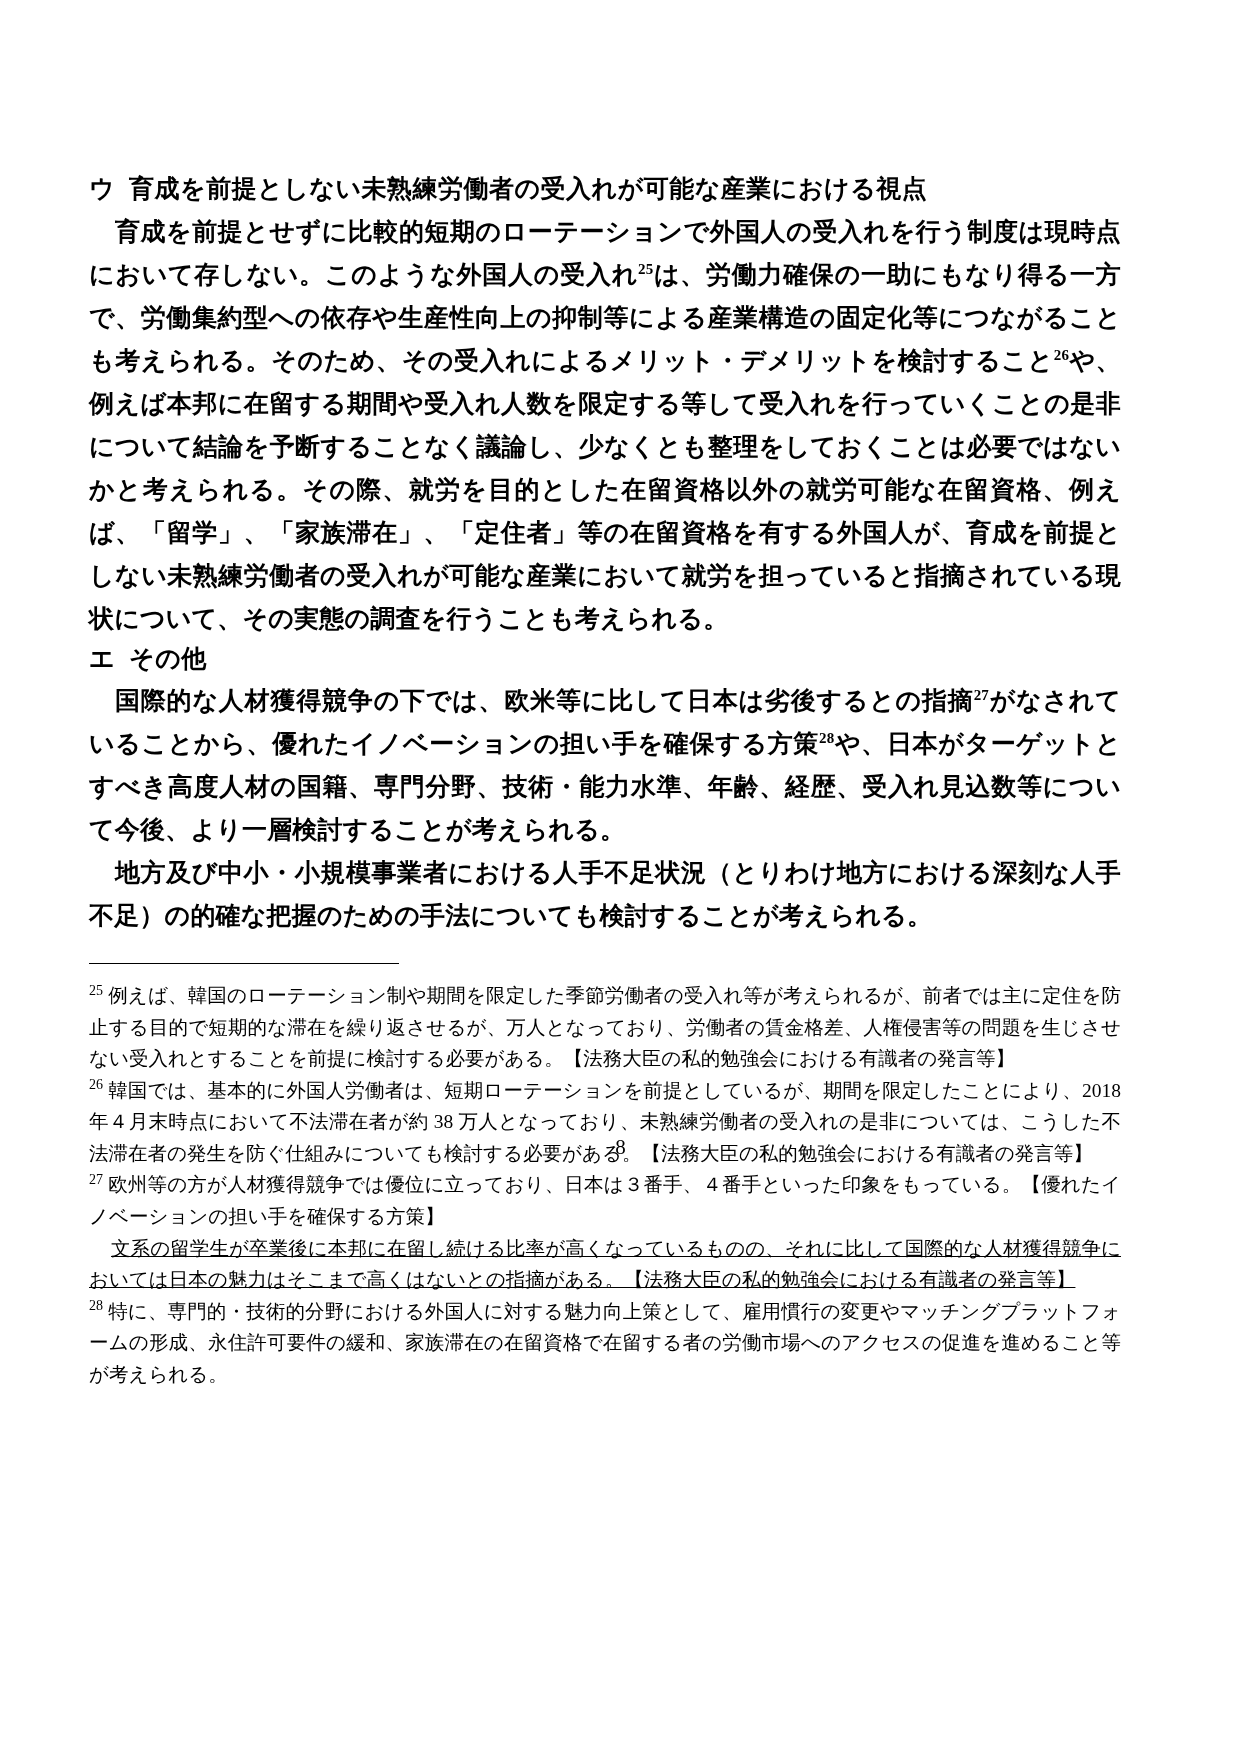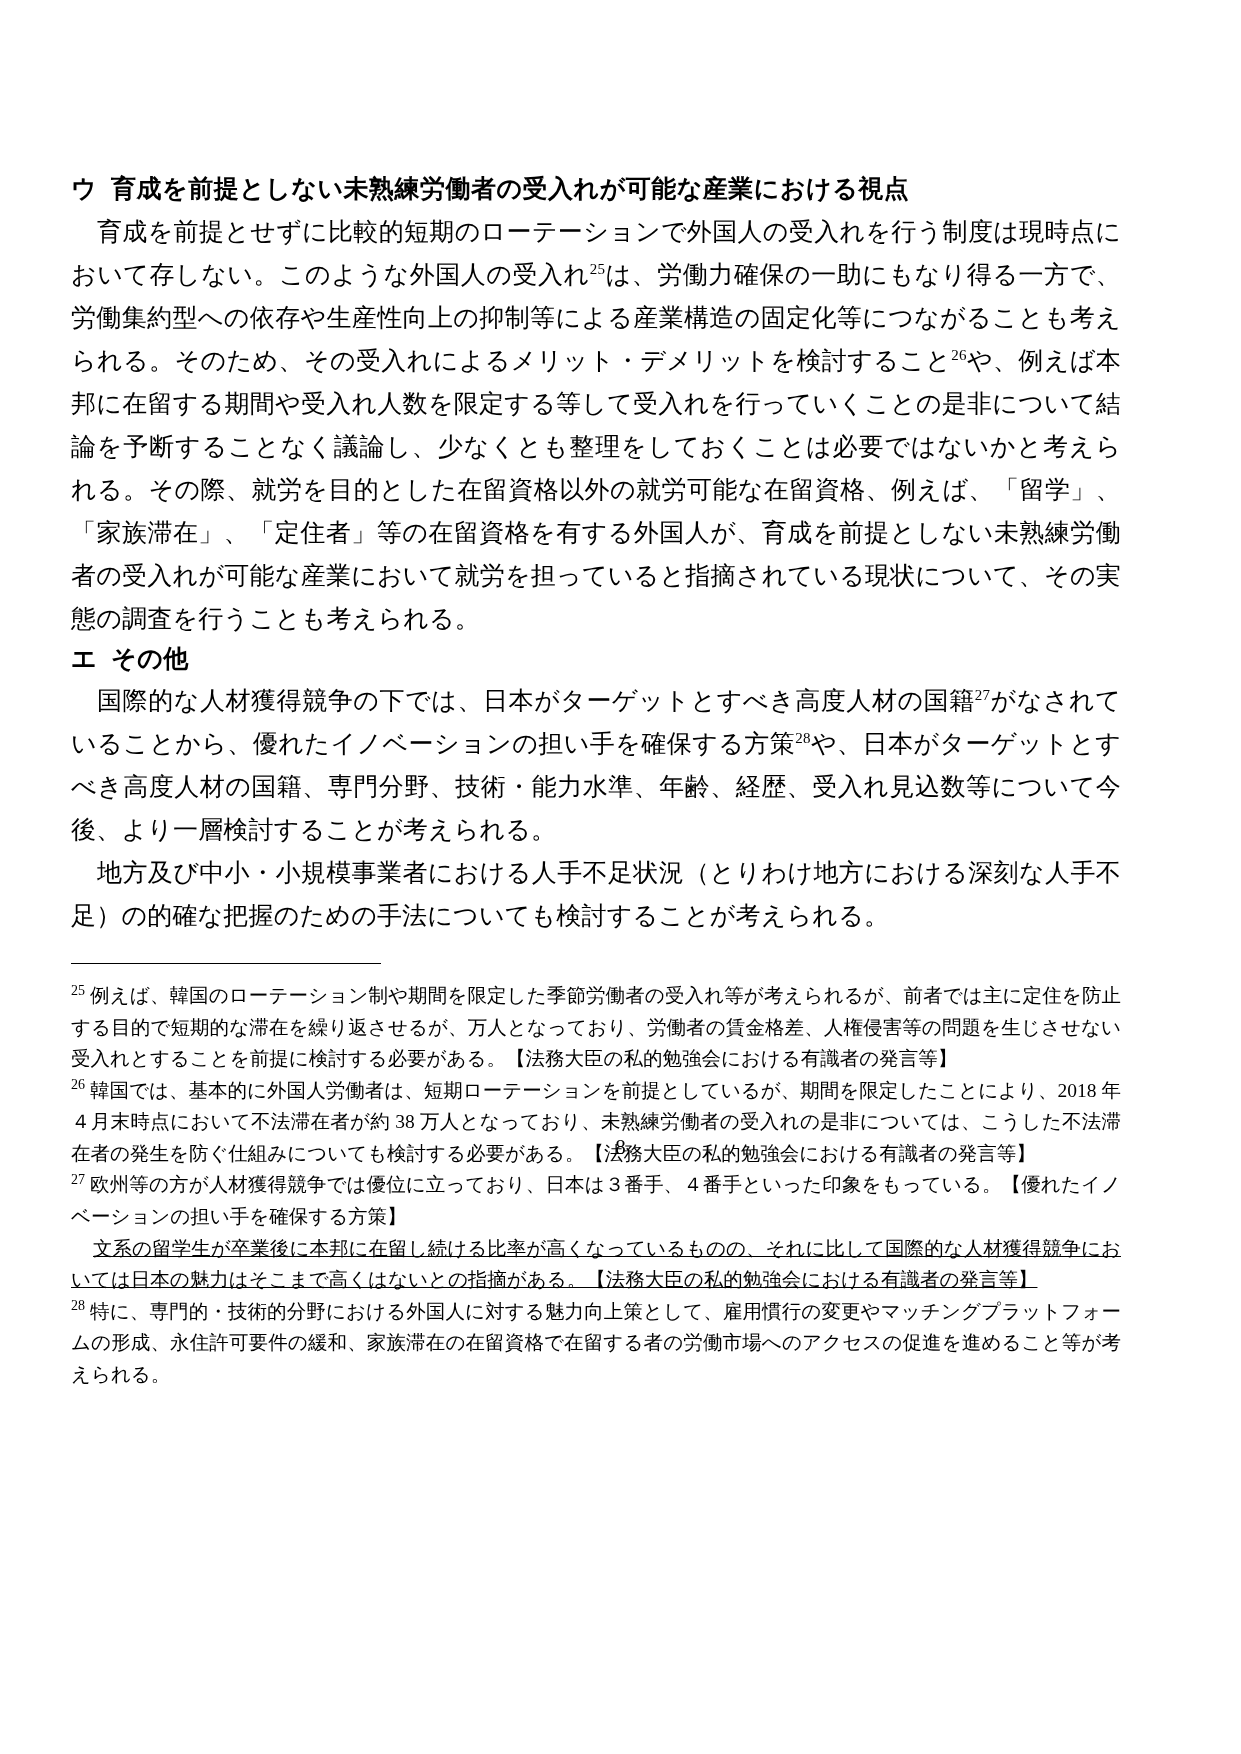--- a/index.html
+++ b/index.html
@@ -14,21 +14,21 @@
     color: #000000;
     position: relative;
     overflow: hidden;
   }
   .page {
     position: absolute;
     left: 0; top: 0;
     width: 1241px;
     height: 1288px;
     box-sizing: border-box;
-    padding: 170px 120px 60px 71px;
+    padding: 170px 120px 60px 89px;
   }
   
   .section-head {
     font-size: 25px;
     font-weight: bold;
     letter-spacing: 0.5px;
     line-height: 1.5;
     margin: 0 0 2px 30px;
     text-indent: -30px;
     white-space: nowrap;
@@ -37,20 +37,21 @@
     margin-right: 14px;
   }
   .body-para {
     font-size: 25px;
     line-height: 1.72;
     margin: 0 0 0 0;
     text-align: justify;
     text-justify: inter-ideograph;
     text-indent: 26px;
     letter-spacing: 0.2px;
+    font-weight: bold;
   }
   sup.fn {
     font-size: 15px;
     vertical-align: super;
     line-height: 0;
   }
   
   .fn-rule {
     width: 310px;
     height: 1px;
@@ -95,21 +96,21 @@
   <div class="section-head">
     <span class="marker">ウ</span><span>育成を前提としない未熟練労働者の受入れが可能な産業における視点</span>
   </div>
 
   <p class="body-para"><span>育成を前提とせずに比較的短期のローテーションで外国人の受入れを行う制度は現時点において存しない。このような外国人の受入れ</span><sup class="fn">25</sup><span>は、労働力確保の一助にもなり得る一方で、労働集約型への依存や生産性向上の抑制等による産業構造の固定化等につながることも考えられる。そのため、その受入れによるメリット・デメリットを検討すること</span><sup class="fn">26</sup><span>や、例えば本邦に在留する期間や受入れ人数を限定する等して受入れを行っていくことの是非について結論を予断することなく議論し、少なくとも整理をしておくことは必要ではないかと考えられる。その際、就労を目的とした在留資格以外の就労可能な在留資格、例えば、「留学」、「家族滞在」、「定住者」等の在留資格を有する外国人が、育成を前提としない未熟練労働者の受入れが可能な産業において就労を担っていると指摘されている現状について、その実態の調査を行うことも考えられる。</span></p>
 
   <div class="section-head">
     <span class="marker">エ</span><span>その他</span>
   </div>
 
-  <p class="body-para"><span>国際的な人材獲得競争の下では、日本がターゲットとすべき高度人材の国籍</span><sup class="fn">27</sup><span>がなされていることから、優れたイノベーションの担い手を確保する方策</span><sup class="fn">28</sup><span>や、日本がターゲットとすべき高度人材の国籍、専門分野、技術・能力水準、年齢、経歴、受入れ見込数等について今後、より一層検討することが考えられる。</span></p>
+  <p class="body-para"><span>国際的な人材獲得競争の下では、欧米等に比して日本は劣後するとの指摘</span><sup class="fn">27</sup><span>がなされていることから、優れたイノベーションの担い手を確保する方策</span><sup class="fn">28</sup><span>や、日本がターゲットとすべき高度人材の国籍、専門分野、技術・能力水準、年齢、経歴、受入れ見込数等について今後、より一層検討することが考えられる。</span></p>
 
   <p class="body-para">地方及び中小・小規模事業者における人手不足状況（とりわけ地方における深刻な人手不足）の的確な把握のための手法についても検討することが考えられる。</p>
 
   <div class="fn-rule"></div>
 
   <div class="footnotes">
     <p class="fn-item"><span class="num">25</span><span>例えば、韓国のローテーション制や期間を限定した季節労働者の受入れ等が考えられるが、前者では主に定住を防止する目的で短期的な滞在を繰り返させるが、万人となっており、労働者の賃金格差、人権侵害等の問題を生じさせない受入れとすることを前提に検討する必要がある。【法務大臣の私的勉強会における有識者の発言等】</span></p>
     <p class="fn-item"><span class="num">26</span><span>韓国では、基本的に外国人労働者は、短期ローテーションを前提としているが、期間を限定したことにより、2018 年４月末時点において不法滞在者が約 38 万人となっており、未熟練労働者の受入れの是非については、こうした不法滞在者の発生を防ぐ仕組みについても検討する必要がある。【法務大臣の私的勉強会における有識者の発言等】</span></p>
     <p class="fn-item"><span class="num">27</span><span>欧州等の方が人材獲得競争では優位に立っており、日本は３番手、４番手といった印象をもっている。【優れたイノベーションの担い手を確保する方策】</span></p>
     <p class="fn-item plain"><span>文系の留学生が卒業後に本邦に在留し続ける比率が高くなっているものの、それに比して国際的な人材獲得競争においては日本の魅力はそこまで高くはないとの指摘がある。【法務大臣の私的勉強会における有識者の発言等】</span></p>

